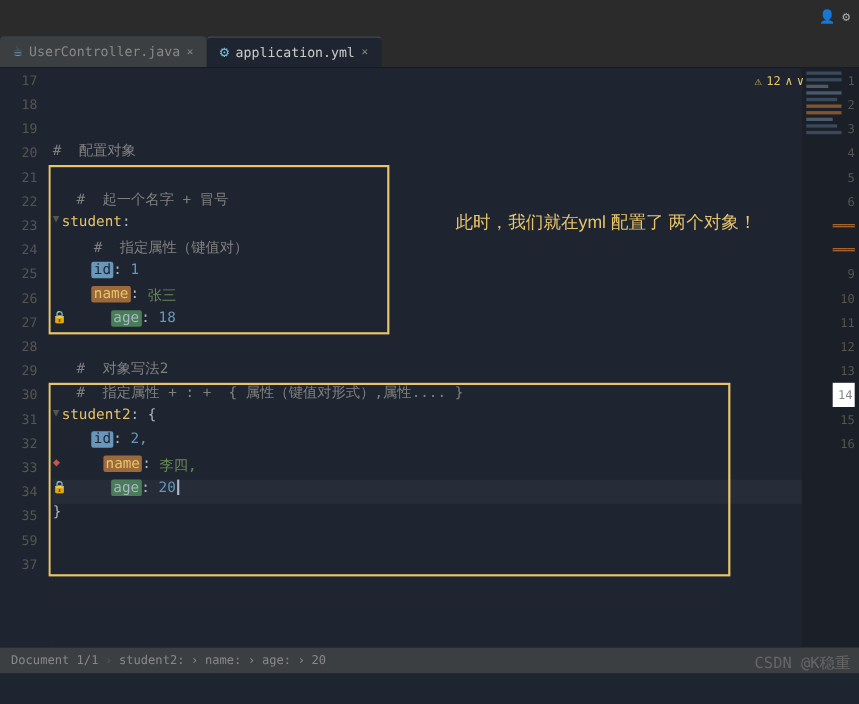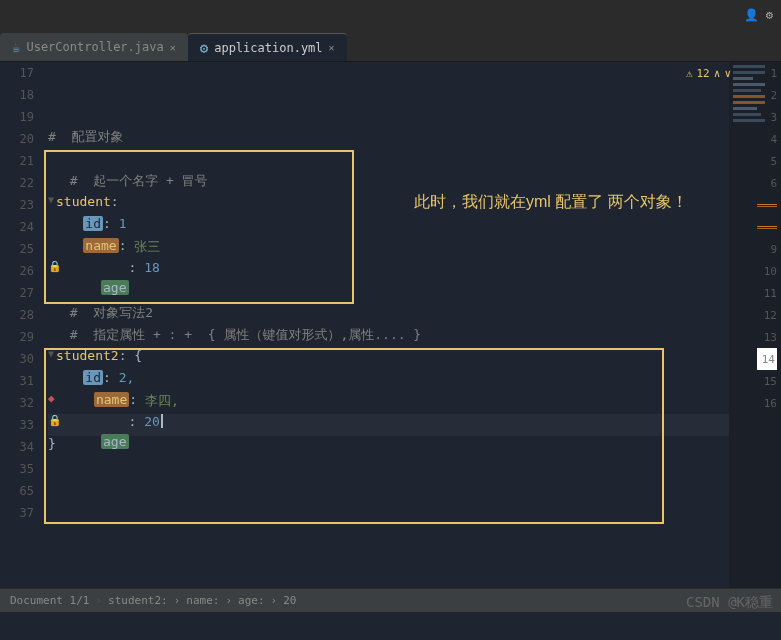--- a/index.html
+++ b/index.html
@@ -132,21 +132,21 @@
     }
 
     
     .c-comment { color: #808080; }
     .c-value-num { color: #6897bb; }
     .c-value-str { color: #6a8759; }
     .c-normal { color: #a9b7c6; }
     .c-yellow { color: #e8c46a; }
     .c-highlight-id { background: #6897bb; color: #1e2530; padding: 0 2px; border-radius: 2px; }
     .c-highlight-name { background: #9c6a3a; color: #e8c46a; padding: 0 2px; border-radius: 2px; }
-    .c-highlight-age { background: #4a7c59; color: #a9b7c6; padding: 0 2px; border-radius: 2px; margin-top: 20px; }
+    .c-highlight-age { background: #4a7c59; color: #a9b7c6; padding: 0 2px; border-radius: 2px; }
 
     
     .box1 {
       position: absolute;
       top: 22px; 
       left: 44px;
       width: 300px;
       height: 154px; 
       border: 2px solid #e8c46a;
       pointer-events: none;
@@ -270,21 +270,21 @@
     <div class="line-num">26</div>
     <div class="line-num">27</div>
     <div class="line-num">28</div>
     <div class="line-num">29</div>
     <div class="line-num">30</div>
     <div class="line-num">31</div>
     <div class="line-num">32</div>
     <div class="line-num">33</div>
     <div class="line-num">34</div>
     <div class="line-num">35</div>
-    <div class="line-num">65</div>
+    <div class="line-num">59</div>
     <div class="line-num">37</div>
   </div>
 
   <div class="code-content">
 
     <div class="box1" style="top:88px; left:0px; width:310px; height:154px;"></div>
 
     <div class="box2" style="top:286px; left:0px; width:620px; height:176px;"></div>
 
     <div class="annotation">此时，我们就在yml 配置了 两个对象！</div>
@@ -308,20 +308,24 @@
         <span style="margin-right:6px;">&nbsp;&nbsp;</span>
         <span class="c-comment">#  起一个名字 + 冒号</span>
       </div>
 
       <div class="code-line">
         <span style="color:#555; font-size:10px; margin-right:2px;">▼</span>
         <span class="c-yellow">student</span>
         <span class="c-normal">:</span>
       </div>
 
+      <div class="code-line">
+        <span style="margin-right:6px;">&nbsp;&nbsp;&nbsp;&nbsp;</span>
+        <span class="c-comment">#  指定属性（键值对）</span>
+      </div>
 
       <div class="code-line">
         <span style="margin-right:4px;">&nbsp;&nbsp;&nbsp;&nbsp;</span>
         <span class="c-highlight-id">id</span>
         <span class="c-normal">: </span>
         <span class="c-value-num">1</span>
       </div>
 
       <div class="code-line">
         <span style="margin-right:4px;">&nbsp;&nbsp;&nbsp;&nbsp;</span>

